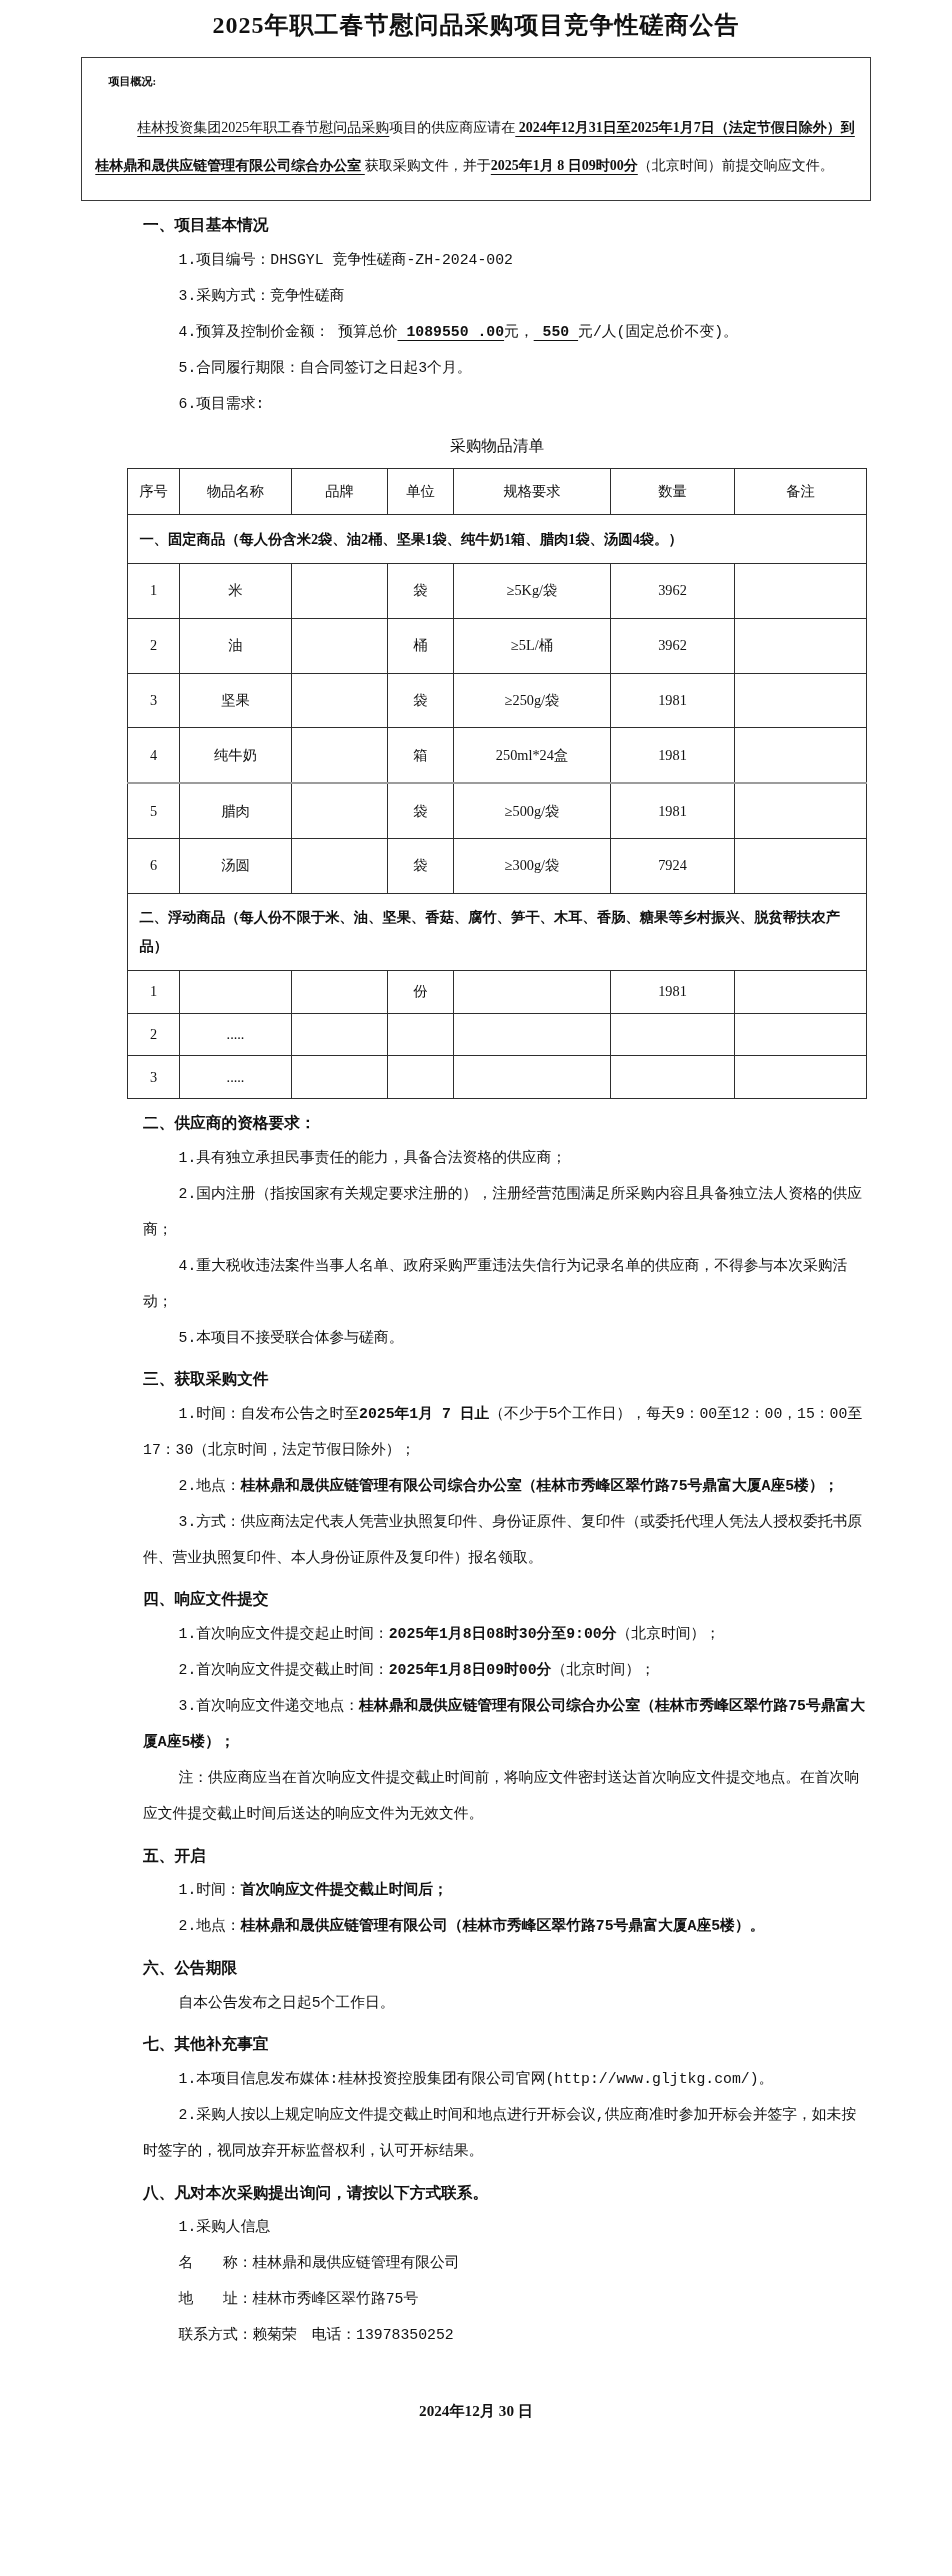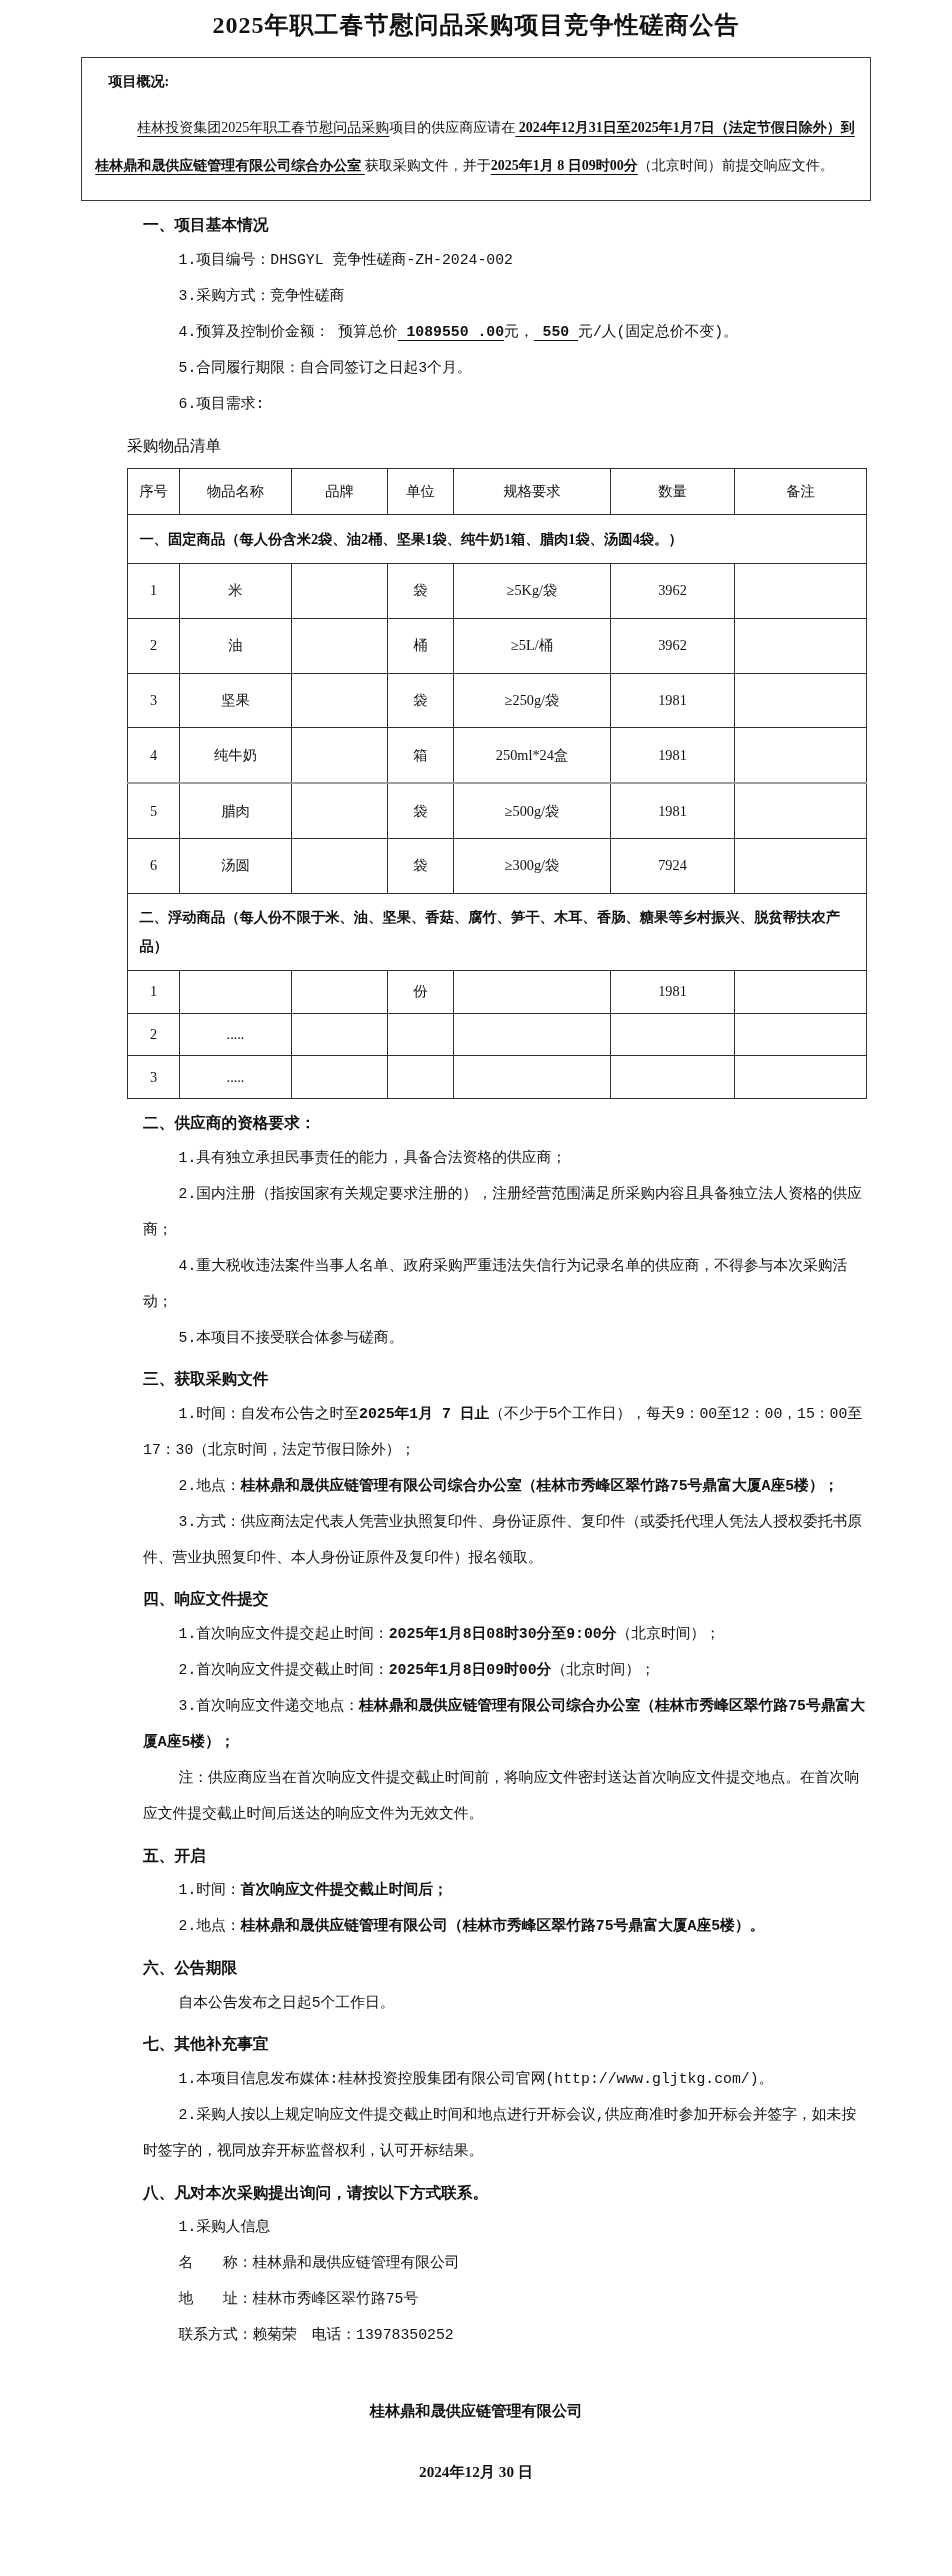--- a/index.html
+++ b/index.html
@@ -9,37 +9,37 @@
     color:#111;box-sizing:border-box;padding-top:7.6px;position:relative;
   }
   h1.doc-title{
     margin:0;padding:1.9px 0 3.8px 0;text-align:center;
     font-size:24px;font-weight:bold;letter-spacing:1px;
   }
   .box{
     margin:11.4px 81px 0 81px;border:1.9px solid #3a3a3a;
     padding:11.4px 13.3px 15.2px 13.3px;
   }
-  .box-label{font-size:14px;font-weight:bold;margin-left:13.3px;line-height:25px;}
+  .box-label{font-size:11px;font-weight:bold;margin-left:13.3px;line-height:25px;}
   .box-para{
     margin:15.2px 0 0 0;font-size:14px;line-height:38px;
     text-indent:3em;word-break:break-all;
   }
   .main{padding:0 86px 0 143px;}
   h2.sec{
     margin:9.5px 0 3.8px 0;font-size:15.7px;font-weight:bold;line-height:27px;
   }
   .main p{
     margin:0;font-size:14.8px;line-height:36px;word-break:break-all;
   }
   .main p.ind{text-indent:2.4em;font-family:Liberation Mono, monospace;}
   .b{font-weight:bold;}
   .u{text-decoration:underline;text-underline-offset:3.8px;}
   .tbl-title{
-    font-size:15.7px;line-height:25px;
+    text-align:center;font-size:15.7px;line-height:25px;
     margin:11.4px 0 9.5px -16px;width:740px;
   }
   table.items{
     border-collapse:collapse;table-layout:fixed;
     width:740px;margin-left:-16px;
     font-size:14.3px;
   }
   table.items td{
     border:1.4px solid #2e2e2e;text-align:center;vertical-align:middle;
     padding:1.9px 3.8px;overflow:hidden;
@@ -220,18 +220,17 @@
     <p class="ind"><span>2.采购人按以上规定响应文件提交截止时间和地点进行开标会议,供应商准时参加开标会并签字，如未按时签字的，视同放弃开标监督权利，认可开标结果。</span></p>
 
     <h2 class="sec">八、凡对本次采购提出询问，请按以下方式联系。</h2>
     <p class="ind"><span>1.采购人信息</span></p>
     <p class="ind"><span>名　　称：桂林鼎和晟供应链管理有限公司</span></p>
     <p class="ind"><span>地　　址：桂林市秀峰区翠竹路75号</span></p>
     <p class="ind"><span>联系方式：赖菊荣　电话：13978350252</span></p>
   </div>
 
   <div class="footer">
-    <div class="f-company">桂林鼎和晟供应链管理有限公司</div>
     <div class="f-date">2024年12月 30 日</div>
   </div>
 
 </div>
 
 
 </body></html>

